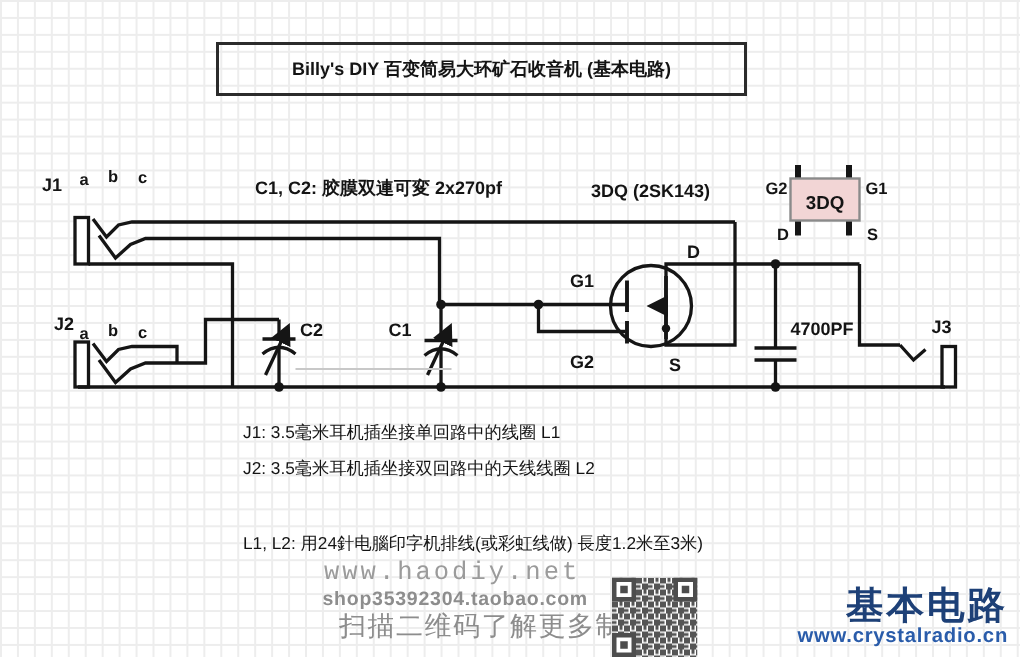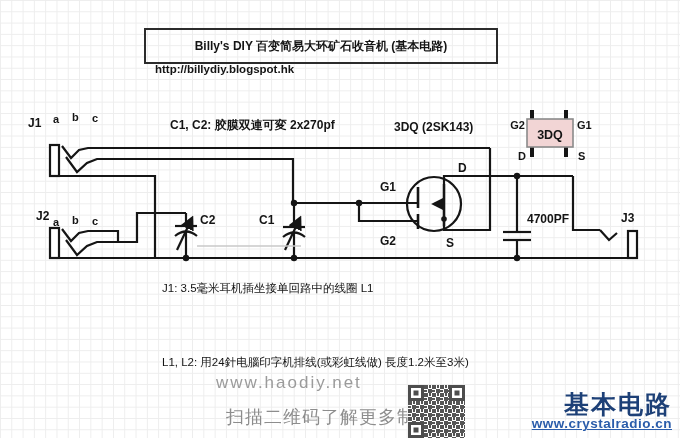--- a/index.html
+++ b/index.html
@@ -16,38 +16,37 @@
   .titlebox{
     position:absolute;left:144px;top:28px;width:354px;height:36px;
     border:2px solid #2b2b2b;display:flex;align-items:center;justify-content:center;
     font-size:12px;font-weight:bold;white-space:nowrap;box-sizing:border-box;
   }
   .blogurl{position:absolute;left:155px;top:63px;font-size:11.5px;font-weight:bold;}
   svg.circ{position:absolute;left:0;top:0;}
   svg.circ text{font-family:"Liberation Sans","DejaVu Sans",sans-serif;font-weight:bold;fill:#141414;}
   .note{position:absolute;left:162px;font-size:11.5px;font-weight:normal;white-space:nowrap;}
   .n1{top:281px}.n2{top:305px}.n3{top:330px}.n4{top:355px}
-  .wm-site{position:absolute;left:216px;top:373px;font-family:Liberation Sans, sans-serif;
+  .wm-site{position:absolute;left:216px;top:373px;font-family:Liberation Mono, monospace;
     font-size:17px;color:#9b9b9b;letter-spacing:2px;}
   .wm-shop{position:absolute;left:215px;top:391px;font-size:13px;font-weight:bold;color:#8d8d8d;letter-spacing:.5px;}
   .wm-scan{position:absolute;left:226px;top:405px;font-size:18px;color:#8d8d8d;letter-spacing:1px;white-space:nowrap;}
   .qr{position:absolute;left:408px;top:385px;}
   .brand{position:absolute;right:8px;top:391px;text-align:right;line-height:1.05;}
   .brand-name{font-size:25px;font-weight:900;color:#1d4077;letter-spacing:2px;white-space:nowrap;}
-  .brand-url{font-size:13.5px;font-weight:bold;color:#2a5caa;letter-spacing:.5px;text-decoration:underline;}
+  .brand-url{font-size:13.5px;font-weight:bold;color:#2a5caa;letter-spacing:.5px;}
 </style>
 </head>
 <body>
 
 <div class="stage">
 
   <div class="titlebox">
     <span>Billy's DIY 百变简易大环矿石收音机 (基本电路)</span>
   </div>
-  <div class="blogurl">http://billydiy.blogspot.hk</div>
 
   <svg class="circ" width="680" height="438" viewBox="0 0 680 438">
     <defs>
       <marker id="ah" viewBox="0 0 10 10" refX="8" refY="5" markerWidth="6.5" markerHeight="6.5" orient="auto">
         <path d="M0,0 L10,5 L0,10 z" fill="#151515"></path>
       </marker>
     </defs>
 
     <g stroke="#151515" stroke-width="2.2" fill="none">
 
@@ -152,23 +151,25 @@
     <text x="380" y="191" font-size="12">G1</text>
     <text x="380" y="245" font-size="12">G2</text>
     <text x="458" y="172" font-size="12">D</text>
     <text x="446" y="247" font-size="12">S</text>
 
     <text x="527" y="223" font-size="12">4700PF</text>
     <text x="621" y="222" font-size="12">J3</text>
   </svg>
 
   <div class="note n1">J1: 3.5毫米耳机插坐接单回路中的线圈 L1</div>
+  <div class="note n2">J2: 3.5毫米耳机插坐接双回路中的天线线圈 L2</div>
   <div class="note n4">L1, L2: 用24針电腦印字机排线(或彩虹线做) 長度1.2米至3米)</div>
 
   <div class="wm-site">www.haodiy.net</div>
+  <div class="wm-shop">shop35392304.taobao.com</div>
   <div class="wm-scan">扫描二维码了解更多制作</div>
 
   <svg class="qr" width="57" height="53" viewBox="0 0 57 53">
     <defs>
       <pattern id="qrp" width="8" height="8" patternUnits="userSpaceOnUse">
         <rect width="8" height="8" fill="#fff"></rect>
         <rect x="0" y="0" width="4" height="4" fill="#555"></rect>
         <rect x="4" y="4" width="4" height="4" fill="#555"></rect>
         <rect x="5" y="0" width="2" height="3" fill="#555"></rect>
         <rect x="0" y="5" width="3" height="2" fill="#555"></rect>

